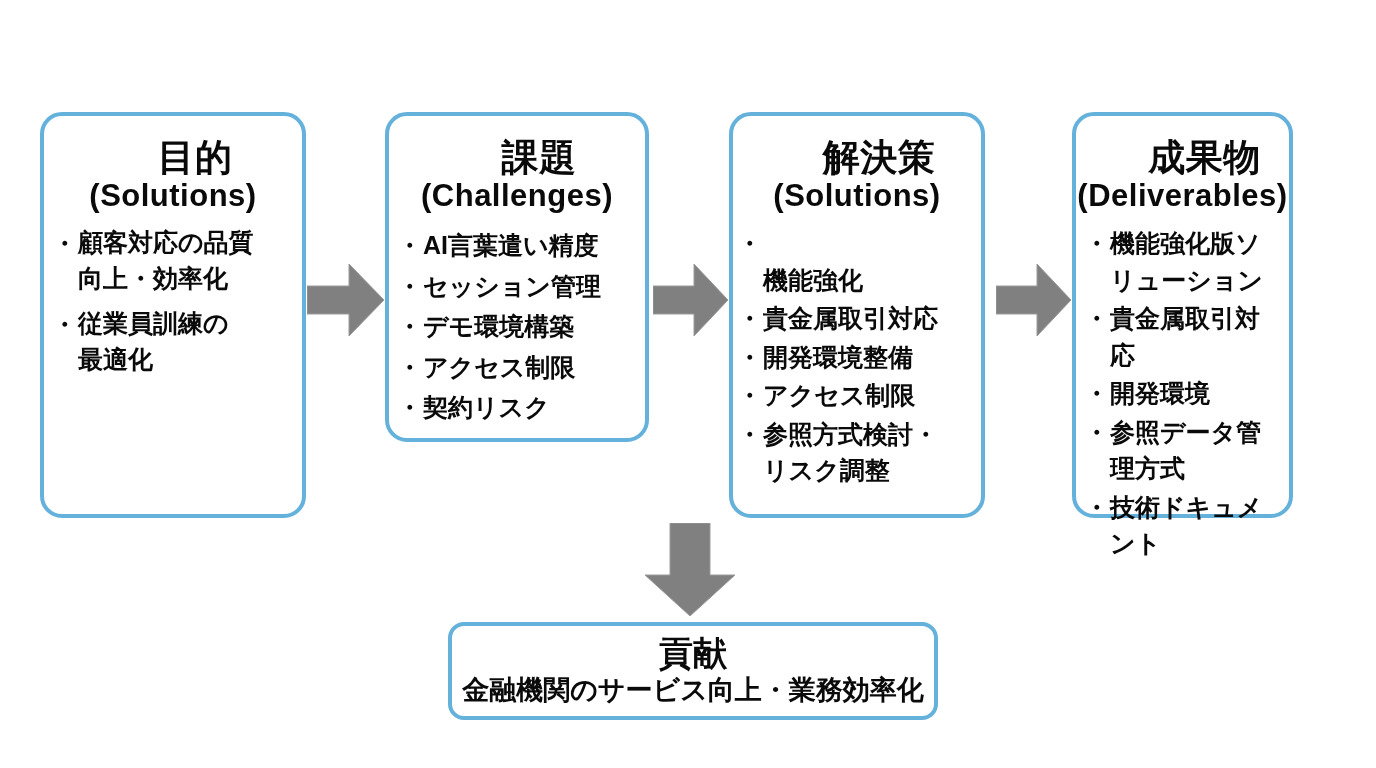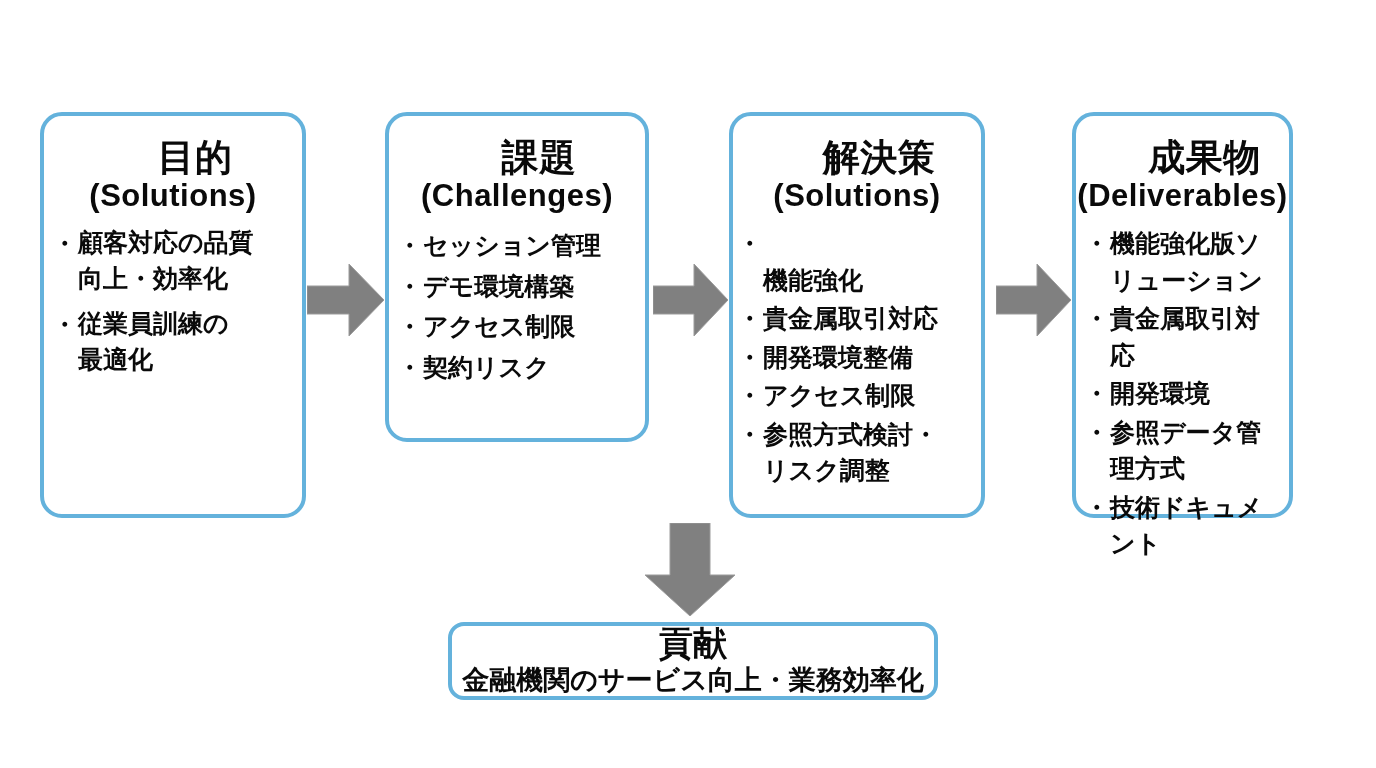--- a/index.html
+++ b/index.html
@@ -149,20 +149,21 @@
       <polygon points="0,22 42,22 42,0 77,36 42,72 42,50 0,50" fill="#808080" stroke="#9b9b9b" stroke-width="1"></polygon>
     </svg>
   </div>
 
   <div class="stage-box box-2" style="left:385px; top:112px; width:264px; height:330px;">
     <div class="stage-title">
       <span class="title-ja">課題</span>
       <span class="title-en">(Challenges)</span>
     </div>
     <ul class="bullet-list">
+      <li class="bullet-item">AI言葉遣い精度</li>
       <li class="bullet-item">セッション管理</li>
       <li class="bullet-item">デモ環境構築</li>
       <li class="bullet-item">アクセス制限</li>
       <li class="bullet-item">契約リスク</li>
     </ul>
   </div>
 
   <div class="arrow-right" style="left:653px; top:264px; width:75px; height:72px;">
     <svg width="75" height="72" viewBox="0 0 75 72" aria-hidden="true">
       <polygon points="0,22 41,22 41,0 75,36 41,72 41,50 0,50" fill="#808080" stroke="#9b9b9b" stroke-width="1"></polygon>
@@ -206,18 +207,18 @@
       <li class="bullet-item">技術ドキュメント</li>
     </ul>
   </div>
 
   <div class="arrow-down" style="left:645px; top:523px; width:90px; height:93px;">
     <svg width="90" height="93" viewBox="0 0 90 93" aria-hidden="true">
       <polygon points="25,0 65,0 65,52 90,52 45,93 0,52 25,52" fill="#808080" stroke="#9b9b9b" stroke-width="1"></polygon>
     </svg>
   </div>
 
-  <div class="outcome-box" style="left:448px; top:622px; width:490px; height:78px;">
+  <div class="outcome-box" style="left:448px; top:622px; width:490px; height:98px;">
     <div class="outcome-title">貢献</div>
     <div class="outcome-sub">金融機関のサービス向上・業務効率化</div>
   </div>
 
 </div>
 
 </body></html>

